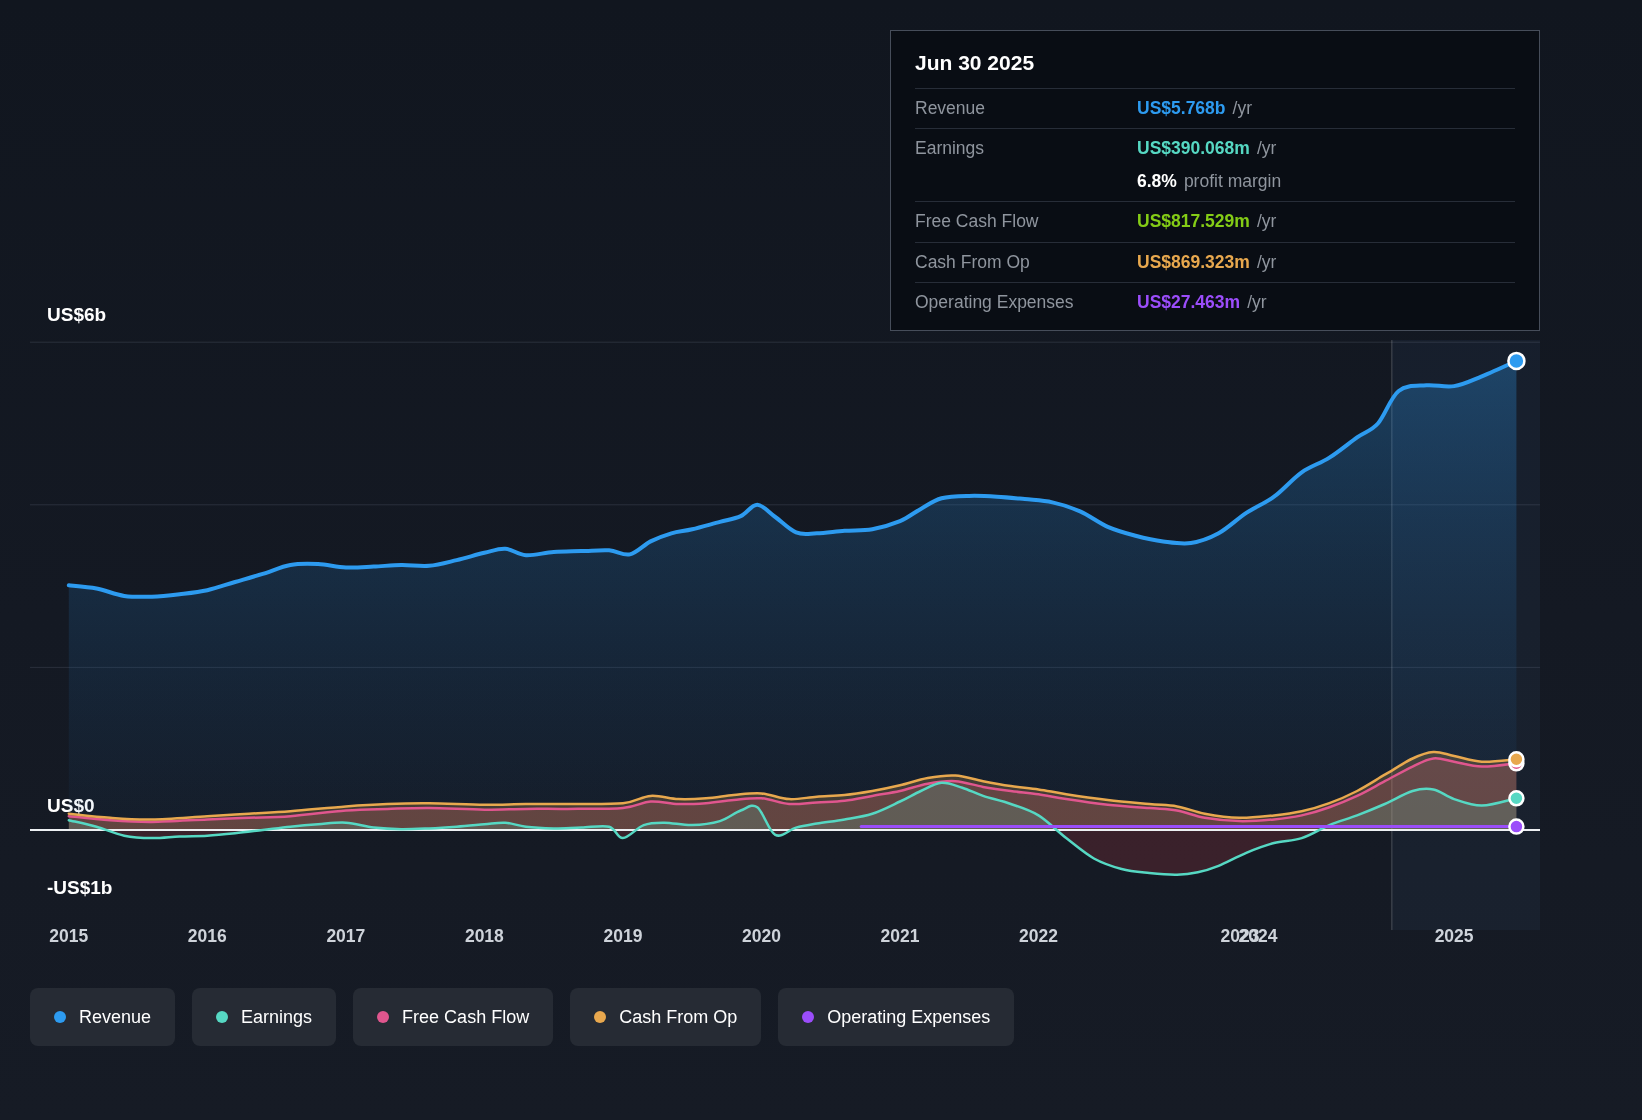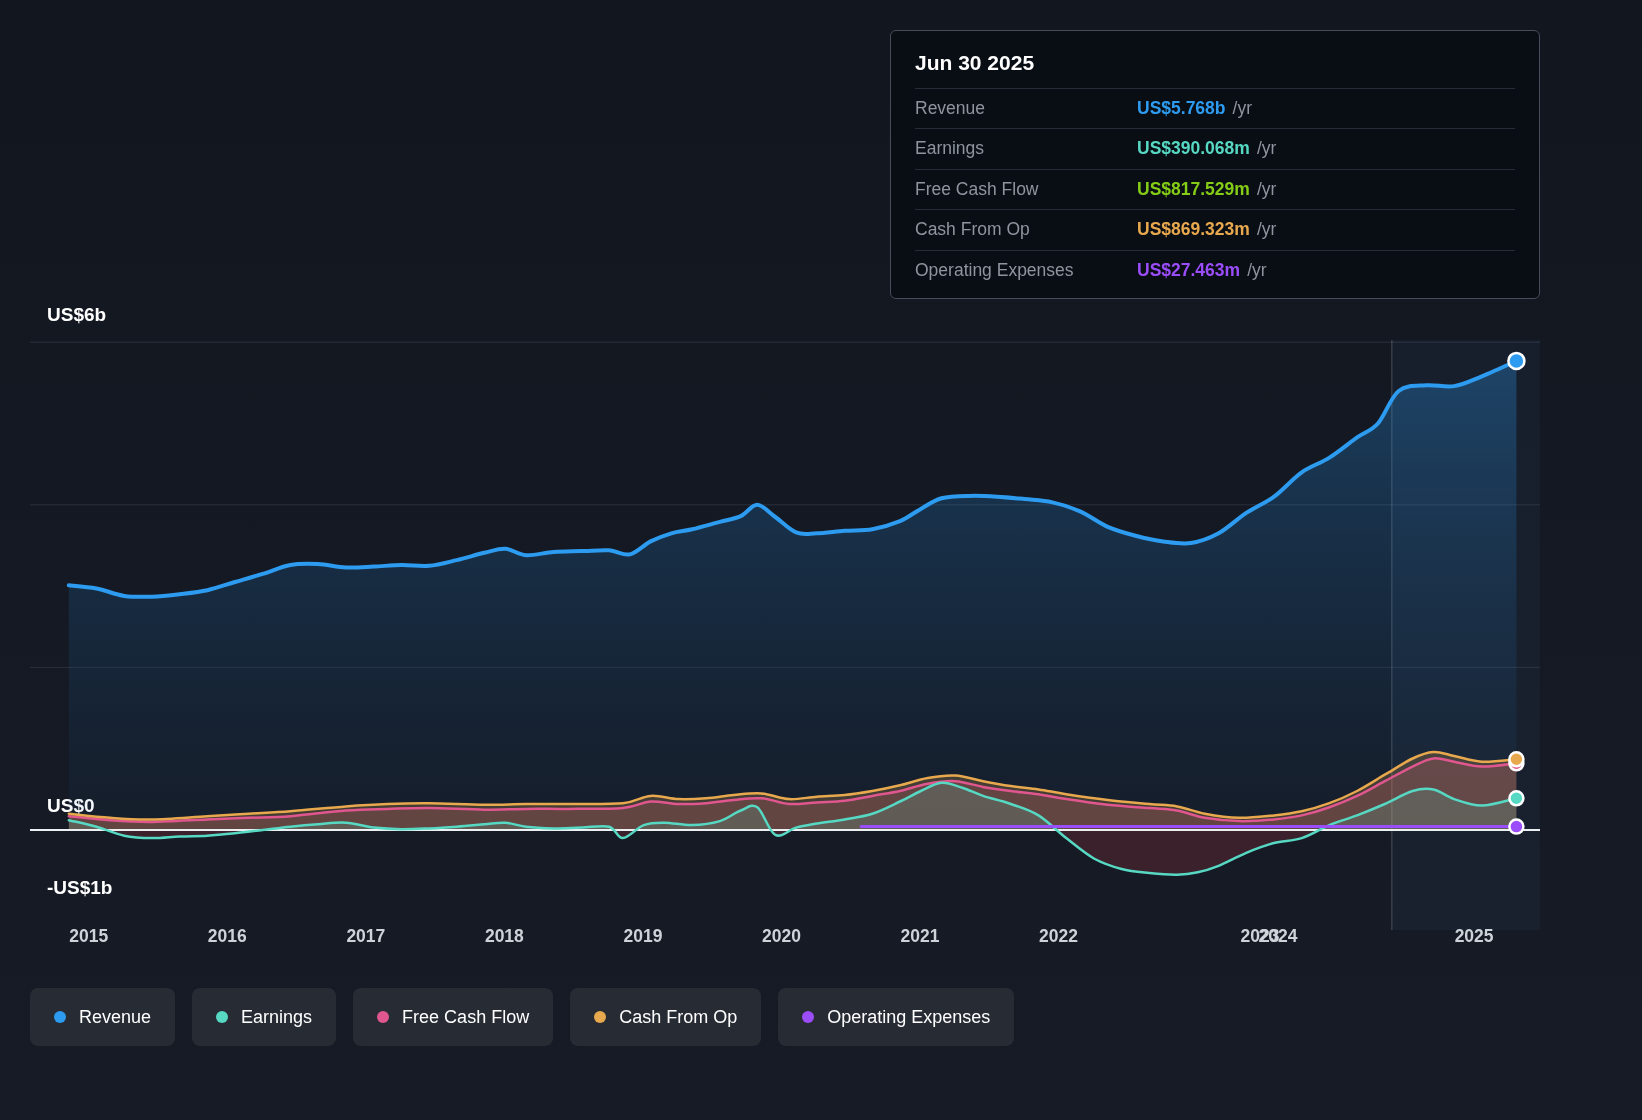--- a/index.html
+++ b/index.html
@@ -9,21 +9,21 @@
     font-family:"Liberation Sans", sans-serif;
   }
   .app {
     position:relative; width:1642px; height:1120px;
     background:linear-gradient(180deg,#11161f 0%,#141923 55%,#161b25 100%);
   }
 
   
   .tooltip-card {
     position:absolute; top:30px; right:102px; width:650px;
-    background:#090d14; border:1px solid #464d5a; border-radius:6px;
+    background:#090d14; border:1px solid #464d5a; border-radius:0;
     padding:14px 24px 8px; z-index:5;
   }
   .tt-title { font-size:21px; font-weight:700; color:#ffffff; padding:6px 0 13px; }
   .tt-row {
     display:flex; align-items:baseline; padding:7px 0;
     border-top:1px solid #272d38; font-size:17.5px; line-height:1.45;
   }
   .tt-row.no-div { border-top:none; padding-top:0; }
   .tt-label { width:222px; flex:none; color:#8f959e; }
   .tt-value { font-weight:700; }
@@ -31,21 +31,21 @@
 
   
   #plot { position:absolute; left:30px; top:340px; width:1510px; height:590px; overflow:visible; }
   .y-label { position:absolute; color:#ffffff; font-weight:700; font-size:19px; }
   .y-top    { left:47px; top:304px; }
   .y-zero   { left:47px; top:795px; }
   .y-bottom { left:47px; top:877px;text-align:center; }
   .x-labels { position:absolute; left:30px; top:926px; width:1510px; height:30px; }
   .x-label  {
     position:absolute; top:0; transform:translateX(-50%);
-    color:#ced3da; font-weight:700; font-size:17.5px;margin-left:20px;
+    color:#ced3da; font-weight:700; font-size:17.5px;
   }
 
   
   .legend { position:absolute; left:30px; top:988px; display:flex; gap:17px; }
   .chip {
     display:flex; align-items:center; gap:13px;
     background:#262b34; border-radius:8px; padding:0 24px; height:58px;
     font-size:18px; color:#ffffff; cursor:pointer; white-space:nowrap;
   }
   .chip .dot { width:12px; height:12px; border-radius:50%; flex:none; }
@@ -60,20 +60,25 @@
     <div id="tt-rows">
         <div class="tt-row">
           <span class="tt-label">Revenue</span>
           <span class="tt-value" style="color: rgb(45, 155, 240);">US$5.768b</span>
           <span class="tt-suffix">/yr</span>
         </div>
         <div class="tt-row">
           <span class="tt-label">Earnings</span>
           <span class="tt-value" style="color: rgb(86, 216, 195);">US$390.068m</span>
           <span class="tt-suffix">/yr</span>
+        </div>
+        <div class="tt-row no-div">
+          <span class="tt-label"></span>
+          <span class="tt-value" style="color: rgb(255, 255, 255);">6.8%</span>
+          <span class="tt-suffix">profit margin</span>
         </div>
         <div class="tt-row">
           <span class="tt-label">Free Cash Flow</span>
           <span class="tt-value" style="color: #84cc16;">US$817.529m</span>
           <span class="tt-suffix">/yr</span>
         </div>
         <div class="tt-row">
           <span class="tt-label">Cash From Op</span>
           <span class="tt-value" style="color: rgb(232, 168, 78);">US$869.323m</span>
           <span class="tt-suffix">/yr</span>

